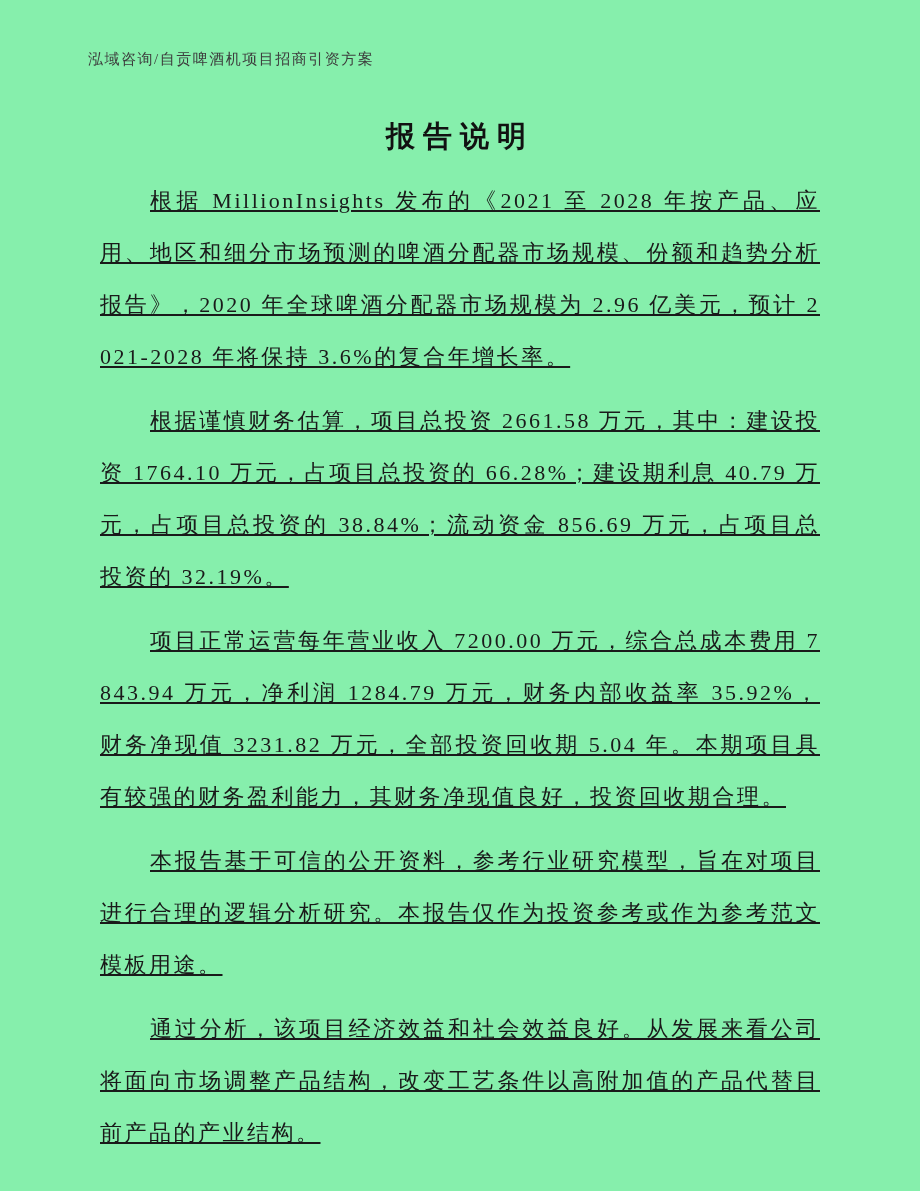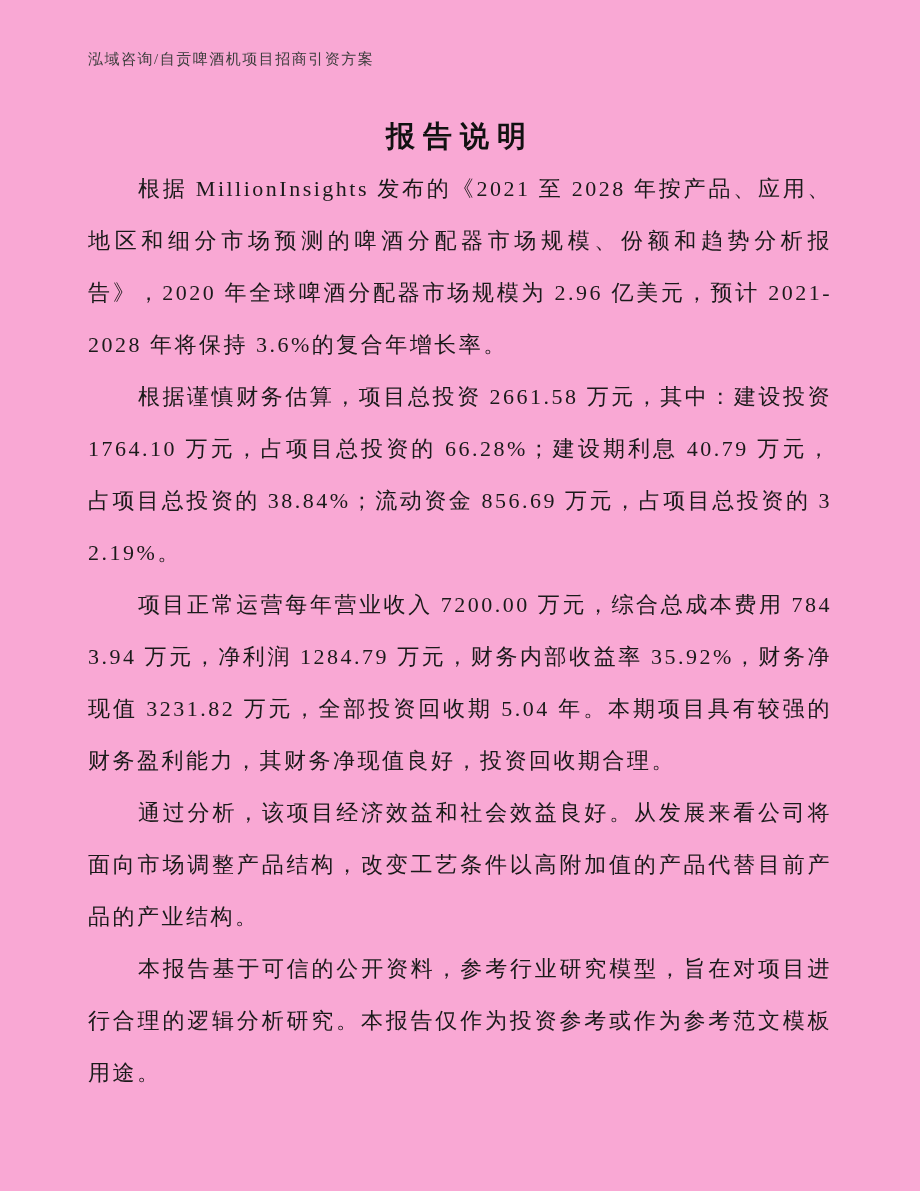--- a/index.html
+++ b/index.html
@@ -4,21 +4,21 @@
 <style>
   html, body {
     margin: 0;
     padding: 0;
     background: #ffffff;
   }
   .page {
     position: relative;
     width: 920px;
     height: 1191px;
-    background: #f9a8d4;
+    background: #86efac;
     overflow: hidden;
     font-family: "Liberation Serif", "DejaVu Serif", serif;
   }
   .doc-header {
     position: absolute;
     top: 50px;
     left: 88px;
     width: 744px;
     font-size: 15px;
     letter-spacing: 1.5px;
@@ -38,40 +38,41 @@
     color: #111111;
   }
   .doc-body {
     position: absolute;
     top: 163px;
     left: 88px;
     width: 744px;
     color: #1a1a1a;
   }
   .doc-body p {
-    margin: 0;
+    margin: 12px;
     font-size: 22px;
     line-height: 52px;
     letter-spacing: 2.5px;
     text-align: justify;
     text-justify: inter-character;
     text-indent: 50px;
     word-break: break-all;
+    text-decoration: underline;
   }
 </style>
 </head>
 <body>
 
 <div class="page">
 
   <div class="doc-header">泓域咨询/自贡啤酒机项目招商引资方案</div>
 
   <h1 class="doc-title">报告说明</h1>
 
   <div class="doc-body">
     <p>根据 MillionInsights 发布的《2021 至 2028 年按产品、应用、地区和细分市场预测的啤酒分配器市场规模、份额和趋势分析报告》，2020 年全球啤酒分配器市场规模为 2.96 亿美元，预计 2021-2028 年将保持 3.6%的复合年增长率。</p>
     <p>根据谨慎财务估算，项目总投资 2661.58 万元，其中：建设投资 1764.10 万元，占项目总投资的 66.28%；建设期利息 40.79 万元，占项目总投资的 38.84%；流动资金 856.69 万元，占项目总投资的 32.19%。</p>
     <p>项目正常运营每年营业收入 7200.00 万元，综合总成本费用 7843.94 万元，净利润 1284.79 万元，财务内部收益率 35.92%，财务净现值 3231.82 万元，全部投资回收期 5.04 年。本期项目具有较强的财务盈利能力，其财务净现值良好，投资回收期合理。</p>
+    <p>本报告基于可信的公开资料，参考行业研究模型，旨在对项目进行合理的逻辑分析研究。本报告仅作为投资参考或作为参考范文模板用途。</p>
     <p>通过分析，该项目经济效益和社会效益良好。从发展来看公司将面向市场调整产品结构，改变工艺条件以高附加值的产品代替目前产品的产业结构。</p>
-    <p>本报告基于可信的公开资料，参考行业研究模型，旨在对项目进行合理的逻辑分析研究。本报告仅作为投资参考或作为参考范文模板用途。</p>
   </div>
 
 </div>
 
 </body></html>

